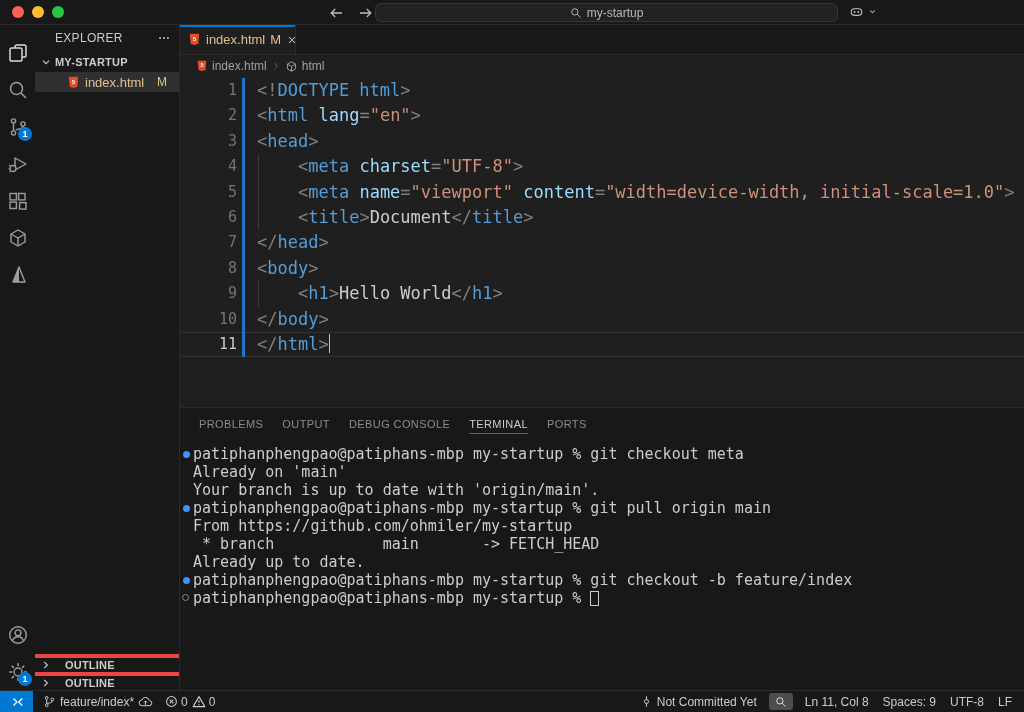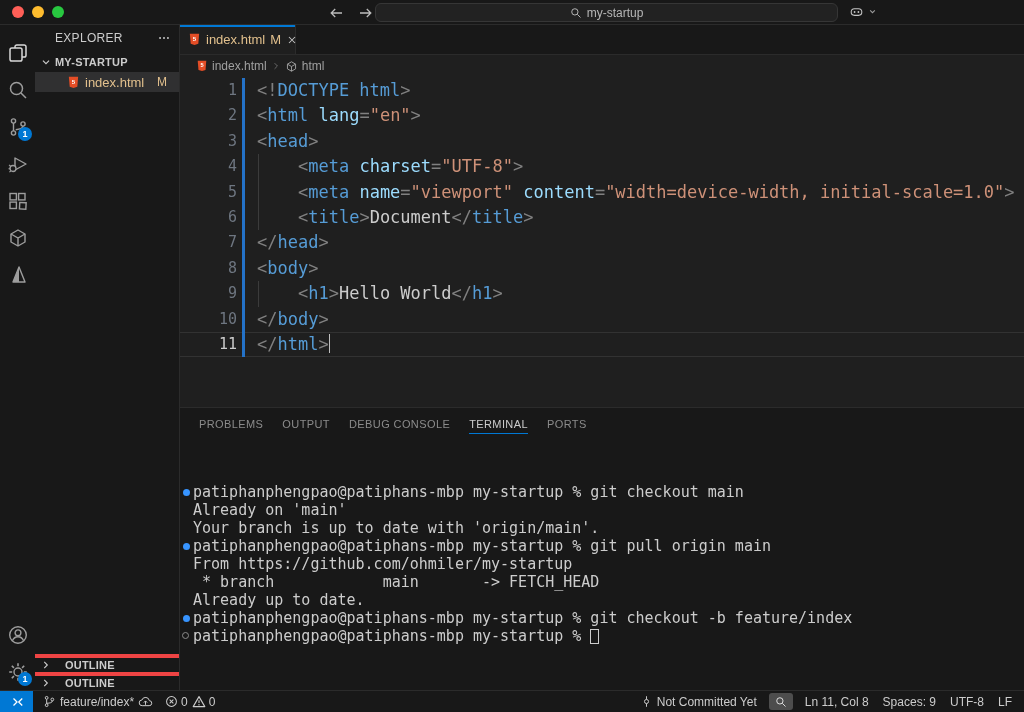--- a/index.html
+++ b/index.html
@@ -60,21 +60,21 @@
   .code-line.current .ln-num { color:#CCCCCC; }
   .ln-mod { width:3px; margin-left:5px; background:#2472C8; flex:none; }
   .ln-code { margin-left:12px; position:relative; }
   .indent-guide { position:absolute; left:1px; top:0; bottom:0; width:1px; background:#3B3B3B; }
   .tk-p { color:#808080; } .tk-t { color:#569CD6; } .tk-a { color:#9CDCFE; }
   .tk-s { color:#CE9178; } .tk-x { color:#CCCCCC; }
   .editor-cursor { display:inline-block; width:1.5px; height:19px; background:#BFBFBF;
                    vertical-align:middle; margin-bottom:2px; }
 
   
-  .panel { flex:1; background:#181818; border-top:1px solid #2B2B2B; display:flex; flex-direction:column;gap:38px; }
+  .panel { flex:1; background:#181818; border-top:1px solid #2B2B2B; display:flex; flex-direction:column; }
   .panel-tabs { height:31px; display:flex; gap:19px; align-items:center; padding-left:19px; }
   .ptab { position:relative; font-size:11px; letter-spacing:0.4px; color:#8B8B8B; height:100%;
           display:flex; align-items:center; }
   .ptab.active { color:#CCCCCC; }
   .ptab.active::after { content:''; position:absolute; left:0; right:0; bottom:5px; height:1.5px; background:#0078D4; }
   .terminal { flex:1; padding-top:6px; font-family:"DejaVu Sans Mono", monospace; font-size:15px;
               color:#CCCCCC; }
   .term-line { display:flex; height:18px; line-height:18px; white-space:pre; }
   .term-deco { width:13px; flex:none; }
   .term-deco.dot::before { content:''; display:block; width:7px; height:7px; border-radius:50%;
@@ -317,21 +317,21 @@
 
       <div class="panel">
         <div class="panel-tabs">
           <span class="ptab">PROBLEMS</span>
           <span class="ptab">OUTPUT</span>
           <span class="ptab">DEBUG CONSOLE</span>
           <span class="ptab active">TERMINAL</span>
           <span class="ptab">PORTS</span>
         </div>
         <div class="terminal">
-            <div class="term-line"><span class="term-deco dot"></span><span class="term-text">patiphanphengpao@patiphans-mbp my-startup % git checkout main</span></div>
+            <div class="term-line"><span class="term-deco dot"></span><span class="term-text">patiphanphengpao@patiphans-mbp my-startup % git checkout meta</span></div>
             <div class="term-line"><span class="term-deco"></span><span class="term-text">Already on 'main'</span></div>
             <div class="term-line"><span class="term-deco"></span><span class="term-text">Your branch is up to date with 'origin/main'.</span></div>
             <div class="term-line"><span class="term-deco dot"></span><span class="term-text">patiphanphengpao@patiphans-mbp my-startup % git pull origin main</span></div>
             <div class="term-line"><span class="term-deco"></span><span class="term-text">From https://github.com/ohmiler/my-startup</span></div>
             <div class="term-line"><span class="term-deco"></span><span class="term-text"> * branch            main       -&gt; FETCH_HEAD</span></div>
             <div class="term-line"><span class="term-deco"></span><span class="term-text">Already up to date.</span></div>
             <div class="term-line"><span class="term-deco dot"></span><span class="term-text">patiphanphengpao@patiphans-mbp my-startup % git checkout -b feature/index</span></div>
             <div class="term-line"><span class="term-deco circle"></span><span class="term-text">patiphanphengpao@patiphans-mbp my-startup % </span><span class="term-cursor"></span></div>
           </div>
       </div>

